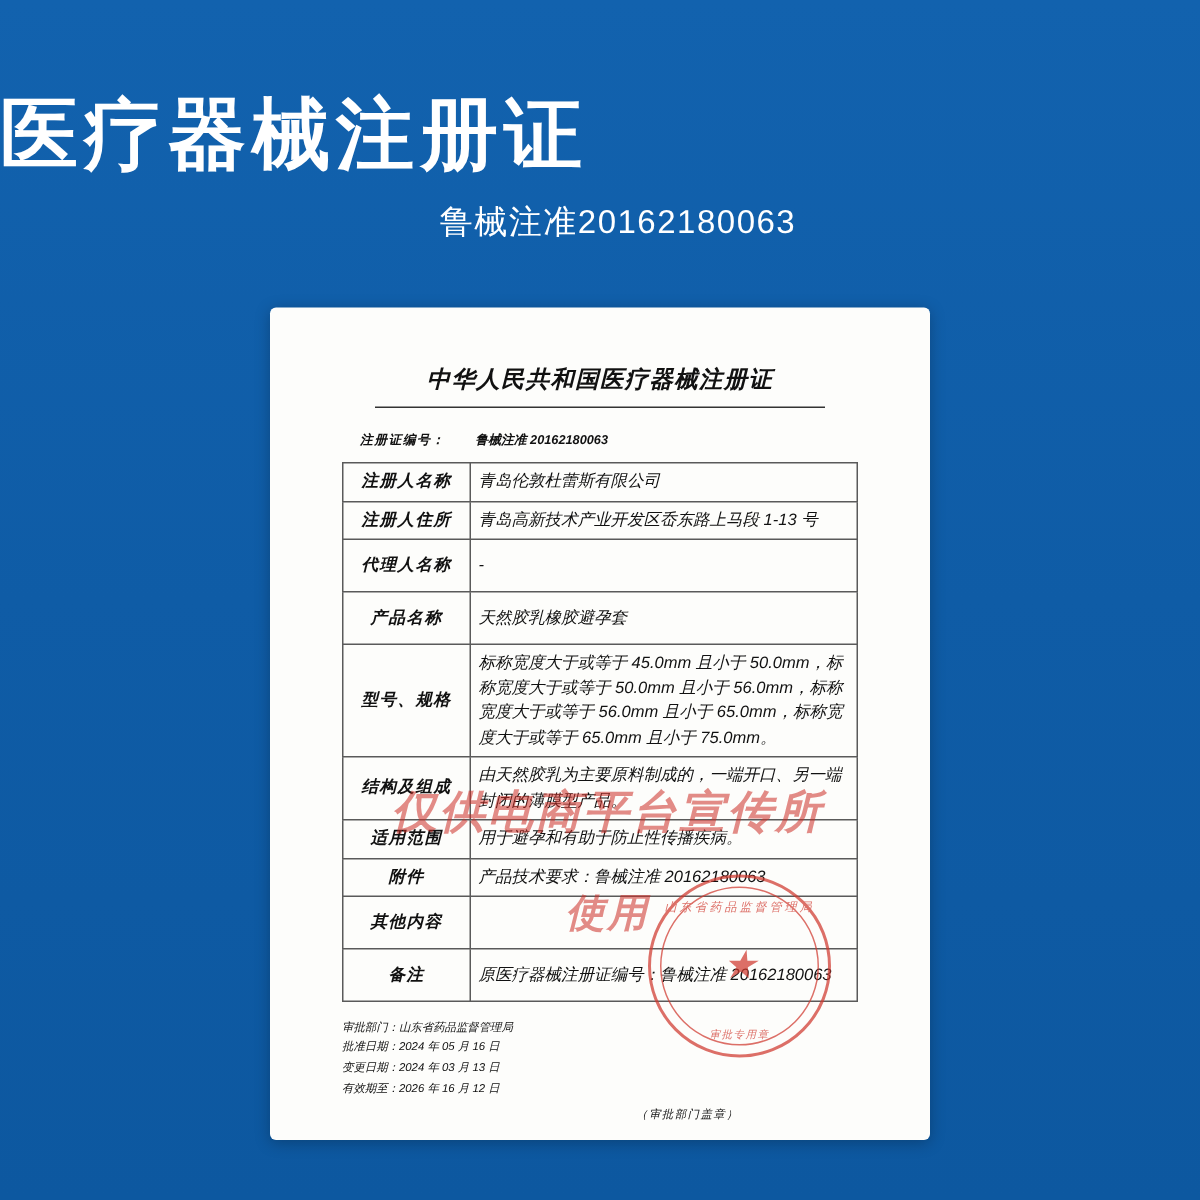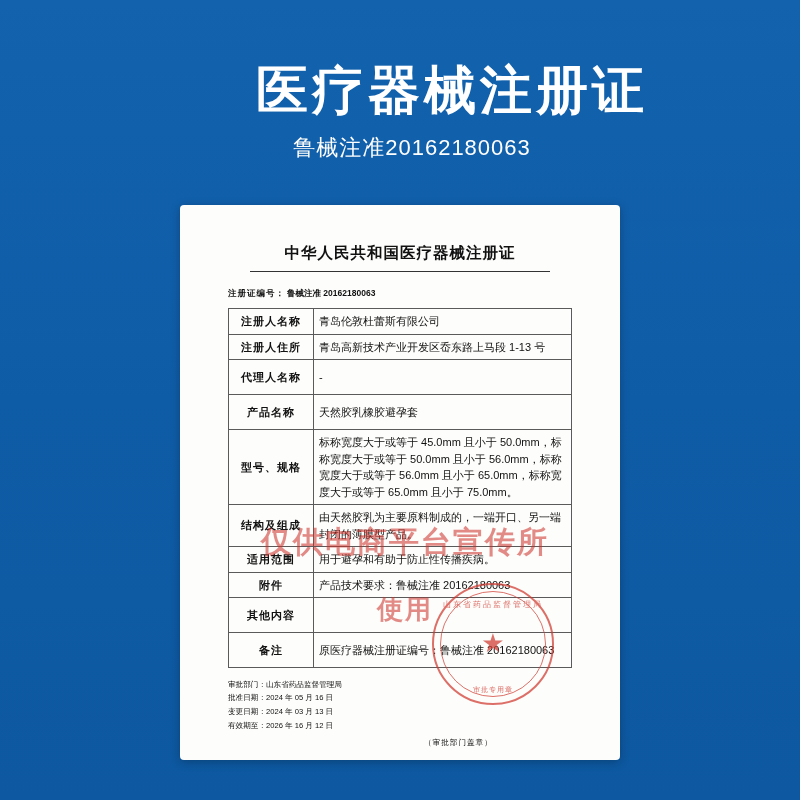--- a/index.html
+++ b/index.html
@@ -17,21 +17,21 @@
     position: relative;
     width: 800px;
     height: 800px;
     background: linear-gradient(180deg, #1262ae 0%, #0f5ca6 50%, #0d58a0 100%);
   }
   .banner-title {
     position: absolute;
     top: 62px;
     left: 0;
     width: 648px;
-    text-align: right;
+    text-align: left;
     color: #ffffff;
     font-size: 52px;
     font-weight: bold;
     letter-spacing: 4px;
     line-height: 1.1;
   }
   .banner-sub {
     position: absolute;
     top: 133px;
     left: 12px;
@@ -52,43 +52,44 @@
     border-radius: 4px;
     box-shadow: 0 2px 10px rgba(0,0,0,0.25);
     overflow: hidden;
   }
   .cert-inner {
     position: relative;
     width: 100%;
     height: 100%;
     padding: 0;
     box-sizing: border-box;
+    font-style: italic;
   }
   .cert-title {
     text-align: center;
     font-family: "DejaVu Serif", serif;
     font-weight: bold;
     color: #111;
     font-size: 15.5px;
     letter-spacing: 1px;
     margin-top: 38px;
   }
   .cert-title-rule {
     width: 300px;
     height: 1px;
     background: #333;
     margin: 7px auto 0 auto;
   }
   .cert-regno {
     margin: 16px 0 8px 0;
-    padding-left: 48px;
+    padding-left: 60px;
     font-size: 8.5px;
     color: #111;
     display: flex;
-    gap: 2px;
+    gap: 20px;
   }
   .cert-regno .lbl { font-weight: bold; letter-spacing: 1px; }
   .cert-regno .val { font-weight: bold; }
 
   table.cert-table {
     width: 344px;
     margin: 0 auto;
     border-collapse: collapse;
     table-layout: fixed;
     font-size: 11px;

